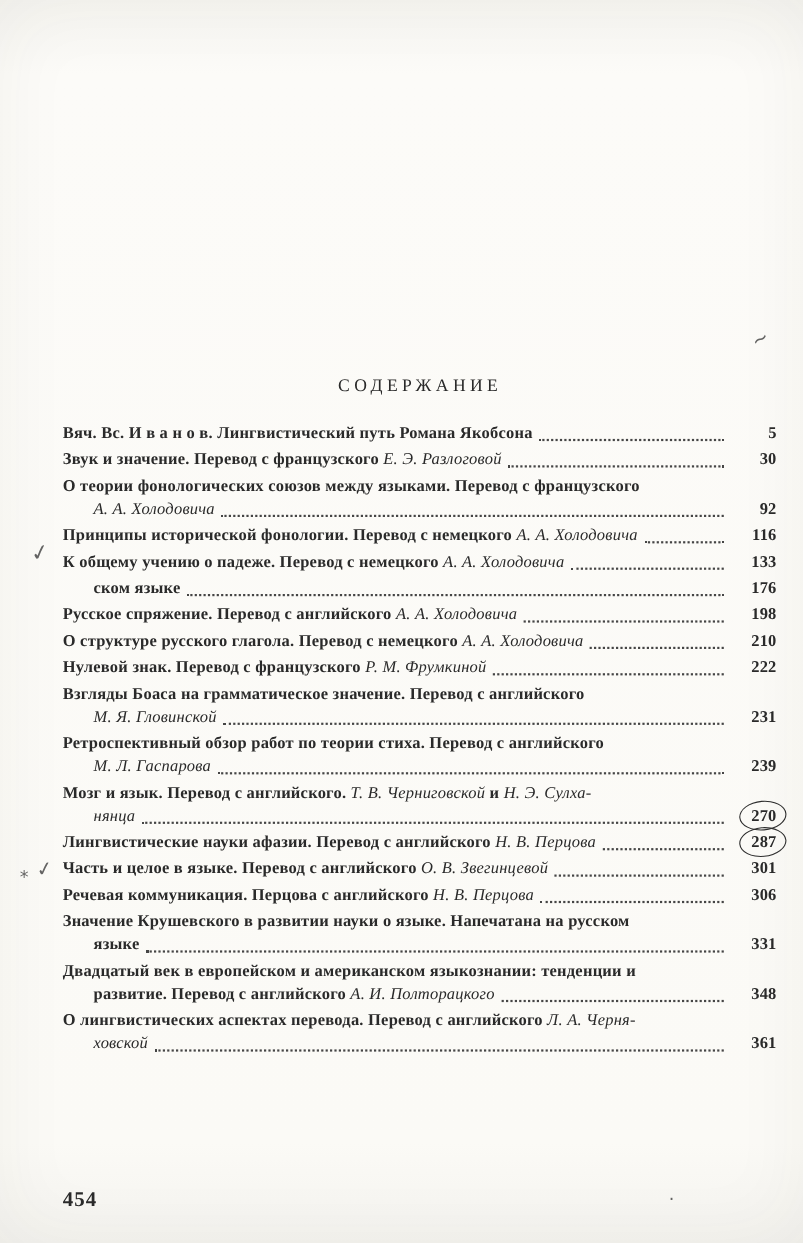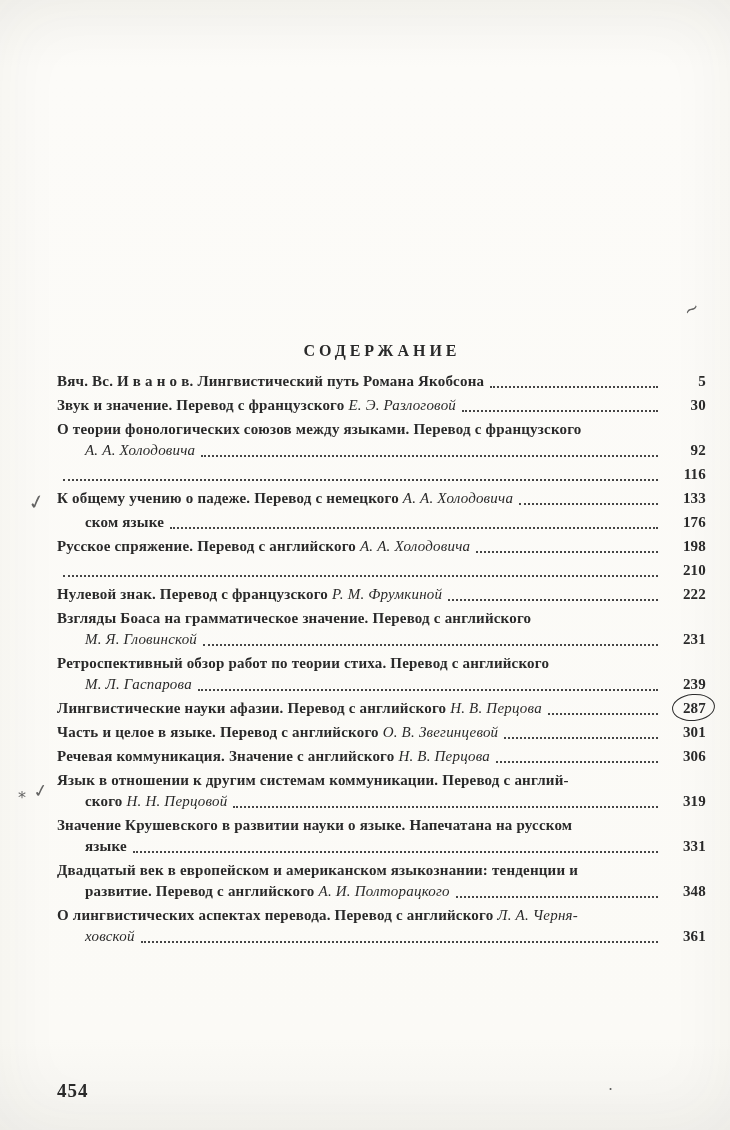--- a/index.html
+++ b/index.html
@@ -14,24 +14,24 @@
     background:var(--paper);
     background-image:linear-gradient(180deg,#f6f5f1 0%,#fcfbf8 6%,#fbfaf6 92%,#f4f3ef 100%);
     box-shadow:inset 0 0 70px rgba(60,55,40,0.05);
     overflow:hidden;
     font-family:"Liberation Serif","DejaVu Serif",serif;
     color:var(--ink);
   }
   .toc{position:absolute;left:57px;top:342px;width:650px;}
   .title{
     text-align:center;
-    font-weight:bold;
+    font-weight:normal;
     font-size:16px;
     letter-spacing:4px;
-    margin:0 0 11px 0;
+    margin:0 0 24px 0;
   }
   .entry{
     font-size:15px;
     line-height:21px;
     font-weight:bold;
     letter-spacing:0.2px;
     margin-bottom:3px;
   }
   .line{display:block;}
   .line.cont{padding-left:28px;}
@@ -91,20 +91,21 @@
         <div class="entry">
           <div class="line"><span class="txt"><span>О теории фонологических союзов между языками. Перевод с французского</span></span></div>
           <div class="line cont last">
             <span class="txt"><span class="it">А. А. Холодовича</span></span>
             <span class="leader"></span>
             <span class="pagecol"><span class="num">92</span></span>
           </div>
         </div>
         <div class="entry">
           <div class="line last">
+            <span class="txt"><span>Принципы исторической фонологии. Перевод с немецкого </span><span class="it">А. А. Холодовича</span></span>
             <span class="leader"></span>
             <span class="pagecol"><span class="num">116</span></span>
           </div>
         </div>
         <div class="entry">
           <div class="line last">
             <span class="txt"><span>К общему учению о падеже. Перевод с немецкого </span><span class="it">А. А. Холодовича</span></span>
             <span class="leader"></span>
             <span class="pagecol"><span class="num">133</span></span>
           </div>
@@ -118,20 +119,21 @@
         </div>
         <div class="entry">
           <div class="line last">
             <span class="txt"><span>Русское спряжение. Перевод с английского </span><span class="it">А. А. Холодовича</span></span>
             <span class="leader"></span>
             <span class="pagecol"><span class="num">198</span></span>
           </div>
         </div>
         <div class="entry">
           <div class="line last">
+            <span class="txt"><span>О структуре русского глагола. Перевод с немецкого </span><span class="it">А. А. Холодовича</span></span>
             <span class="leader"></span>
             <span class="pagecol"><span class="num">210</span></span>
           </div>
         </div>
         <div class="entry">
           <div class="line last">
             <span class="txt"><span>Нулевой знак. Перевод с французского </span><span class="it">Р. М. Фрумкиной</span></span>
             <span class="leader"></span>
             <span class="pagecol"><span class="num">222</span></span>
           </div>
@@ -146,46 +148,46 @@
         </div>
         <div class="entry">
           <div class="line"><span class="txt"><span>Ретроспективный обзор работ по теории стиха. Перевод с английского</span></span></div>
           <div class="line cont last">
             <span class="txt"><span class="it">М. Л. Гаспарова</span></span>
             <span class="leader"></span>
             <span class="pagecol"><span class="num">239</span></span>
           </div>
         </div>
         <div class="entry">
+          <div class="line"><span class="txt"><span>Мозг и язык. Перевод с английского. </span><span class="it">Т. В. Черниговской</span><span> и </span><span class="it">Н. Э. Сулха-</span></span></div>
+          <div class="line cont last">
+            <span class="txt"><span class="it">нянца</span></span>
+            <span class="leader"></span>
+            <span class="pagecol circled"><span class="num">270</span></span>
+          </div>
+        </div>
+        <div class="entry">
           <div class="line last">
             <span class="txt"><span>Лингвистические науки афазии. Перевод с английского </span><span class="it">Н. В. Перцова</span></span>
             <span class="leader"></span>
             <span class="pagecol circled"><span class="num">287</span></span>
           </div>
         </div>
         <div class="entry">
           <div class="line last">
             <span class="txt"><span>Часть и целое в языке. Перевод с английского </span><span class="it">О. В. Звегинцевой</span></span>
             <span class="leader"></span>
             <span class="pagecol"><span class="num">301</span></span>
           </div>
         </div>
         <div class="entry">
           <div class="line last">
-            <span class="txt"><span>Речевая коммуникация. Значение с английского </span><span class="it">Н. В. Перцова</span></span>
+            <span class="txt"><span>Речевая коммуникация. Перцова с английского </span><span class="it">Н. В. Перцова</span></span>
             <span class="leader"></span>
             <span class="pagecol"><span class="num">306</span></span>
-          </div>
-        </div>
-        <div class="entry">
-          <div class="line"><span class="txt"><span>Язык в отношении к другим системам коммуникации. Перевод с англий-</span></span></div>
-          <div class="line cont last">
-            <span class="txt"><span>ского </span><span class="it">Н. Н. Перцовой</span></span>
-            <span class="leader"></span>
-            <span class="pagecol"><span class="num">319</span></span>
           </div>
         </div>
         <div class="entry">
           <div class="line"><span class="txt"><span>Значение Крушевского в развитии науки о языке. Напечатана на русском</span></span></div>
           <div class="line cont last">
             <span class="txt"><span>языке</span></span>
             <span class="leader"></span>
             <span class="pagecol"><span class="num">331</span></span>
           </div>
         </div>

